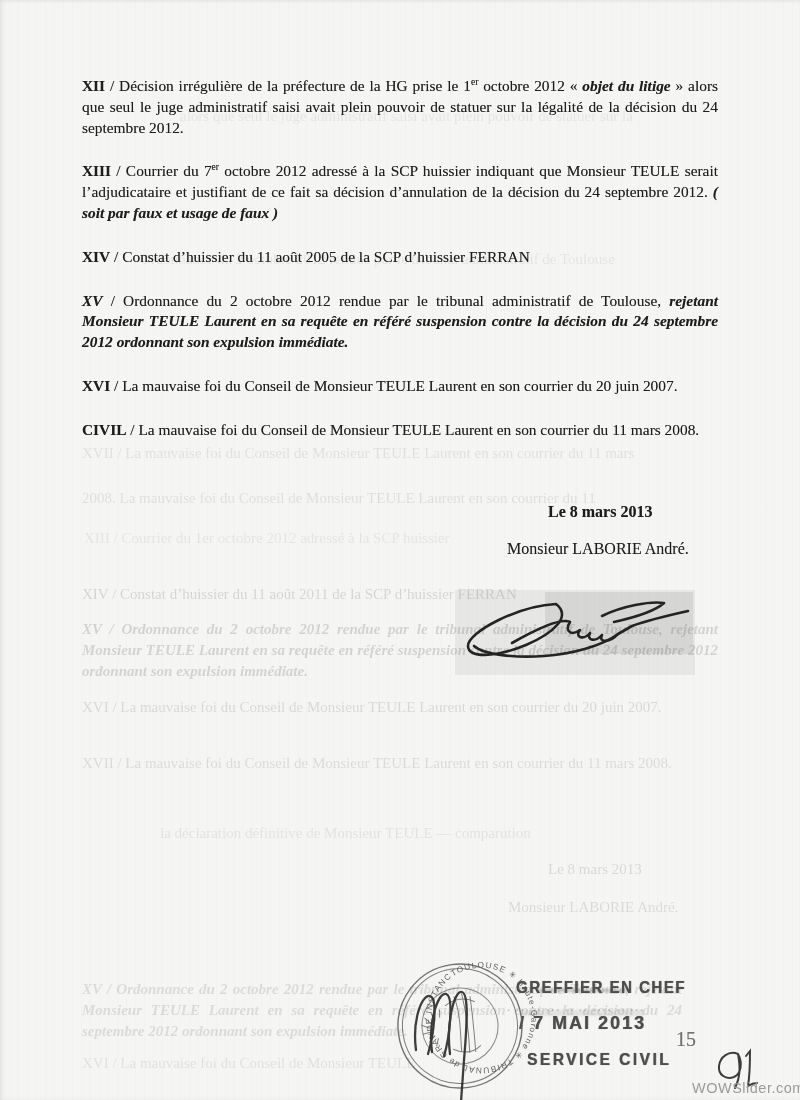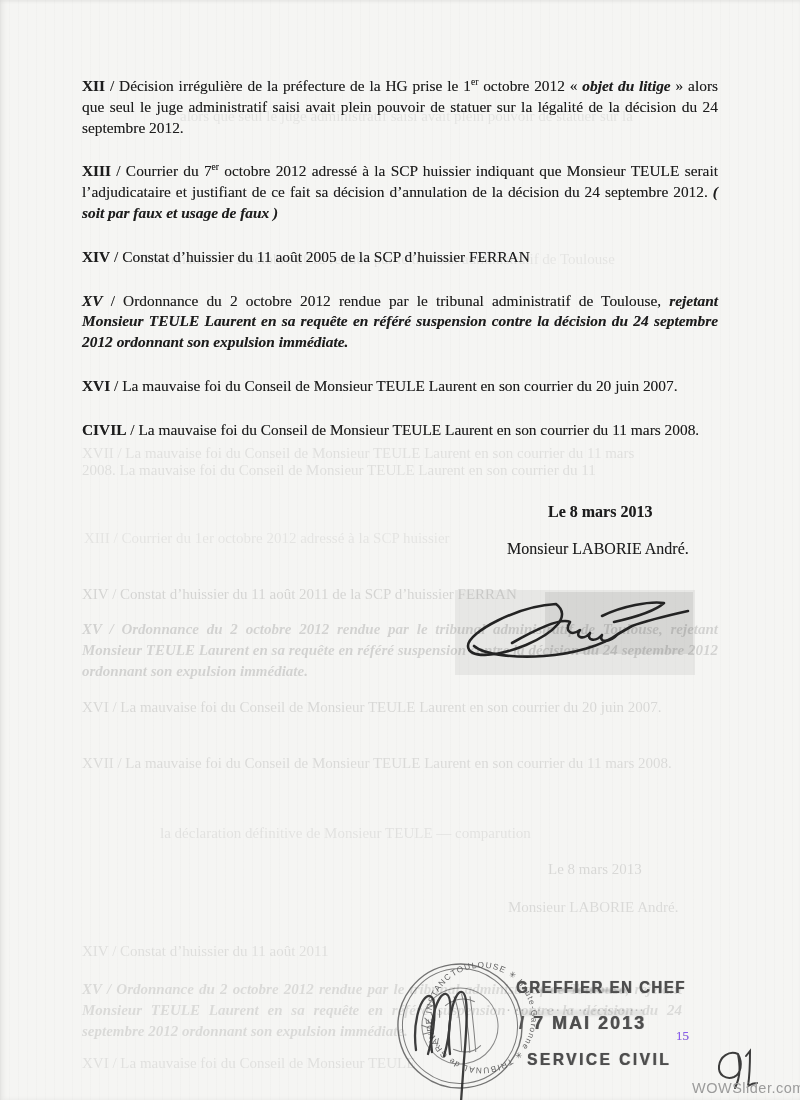--- a/index.html
+++ b/index.html
@@ -44,51 +44,50 @@
     color:#4d4d4d;z-index:4;transform:scaleY(1.06);
     text-shadow:0.6px 0 0 rgba(77,77,77,0.55), 0 0 0.8px rgba(77,77,77,0.5);
   }
   .stamp-greffier{left:516px;top:979px;font-size:15px;letter-spacing:1.5px;}
   .stamp-date{left:519px;top:1013px;font-size:18px;letter-spacing:2px;}
   .stamp-service{left:527px;top:1051px;font-size:15.5px;letter-spacing:2.5px;}
   .smear{position:absolute;z-index:4;filter:blur(1.2px);}
   .smear-1{left:538px;top:989px;width:90px;height:3px;background:rgba(80,80,80,0.30);}
   .smear-2{left:520px;top:1010px;width:124px;height:6px;background:rgba(100,100,100,0.12);}
   .page-number{
-    position:absolute;left:676px;top:1028px;font-size:13px;color:#8b5cf6;z-index:3;
+    position:absolute;left:676px;top:1028px;font-size:20px;color:#737373;z-index:3;
     text-shadow:0 0 0.4px rgba(20,20,20,0.4);
   }
   .hand-svg{position:absolute;left:705px;top:1040px;z-index:5;}
   .watermark{
     position:absolute;left:692px;top:1080px;z-index:6;
     font-family:"Liberation Sans", sans-serif;font-size:14.5px;color:#9b9b9b;letter-spacing:0.5px;
   }
 </style>
 </head>
 <body>
 
 <div class="page">
 
   <div class="shade" style="left:455px;top:590px;width:240px;height:85px;background:rgba(0,0,0,0.055);"></div>
   <div class="shade" style="left:545px;top:592px;width:148px;height:62px;background:rgba(0,0,0,0.07);"></div>
 
   <div class="ghost-layer">
       <div class="ghost" style="left: 180px; top: 106px; width: 470px; opacity: 0.08;">alors que seul le juge administratif saisi avait plein pouvoir de statuer sur la</div>
       <div class="ghost" style="left: 140px; top: 249px; width: 510px; opacity: 0.08;">Ordonnance du 2 octobre 2012 rendue par le tribunal administratif de Toulouse</div>
       <div class="ghost" style="left: 82px; top: 443px; width: 636px; opacity: 0.1;">XVII / La mauvaise foi du Conseil de Monsieur TEULE Laurent en son courrier du 11 mars</div>
-      <div class="ghost" style="left: 82px; top: 460px; width: 636px; opacity: 0.11;">2008. La mauvaise foi du Conseil de Monsieur TEULE Laurent en son courrier du 11</div>
+      <div class="ghost" style="left: 82px; top: 488px; width: 636px; opacity: 0.11;">2008. La mauvaise foi du Conseil de Monsieur TEULE Laurent en son courrier du 11</div>
       <div class="ghost" style="left: 84px; top: 528px; width: 400px; opacity: 0.08;">XIII / Courrier du 1er octobre 2012 adressé à la SCP huissier</div>
       <div class="ghost" style="left: 82px; top: 584px; width: 570px; opacity: 0.16;">XIV / Constat d’huissier du 11 août 2011 de la SCP d’huissier FERRAN</div>
       <div class="ghost" style="left: 82px; top: 619px; width: 636px; opacity: 0.17; font-style: italic; font-weight: 600;">XV / Ordonnance du 2 octobre 2012 rendue par le tribunal administratif de Toulouse, rejetant Monsieur TEULE Laurent en sa requête en référé suspension contre la décision du 24 septembre 2012 ordonnant son expulsion immédiate.</div>
       <div class="ghost" style="left: 82px; top: 697px; width: 636px; opacity: 0.14;">XVI / La mauvaise foi du Conseil de Monsieur TEULE Laurent en son courrier du 20 juin 2007.</div>
       <div class="ghost" style="left: 82px; top: 753px; width: 636px; opacity: 0.13;">XVII / La mauvaise foi du Conseil de Monsieur TEULE Laurent en son courrier du 11 mars 2008.</div>
       <div class="ghost" style="left: 160px; top: 823px; width: 480px; opacity: 0.09;">la déclaration définitive de Monsieur TEULE — comparution</div>
       <div class="ghost" style="left: 548px; top: 859px; width: 220px; opacity: 0.14;">Le 8 mars 2013</div>
       <div class="ghost" style="left: 508px; top: 897px; width: 250px; opacity: 0.13;">Monsieur LABORIE André.</div>
-      <div class="ghost" style="left: 82px; top: 941px; width: 330px; opacity: 0.11;">XIV / Constat d’huissier du 11 août 2011</div>
       <div class="ghost" style="left: 82px; top: 979px; width: 600px; opacity: 0.13; font-style: italic; font-weight: 600;">XV / Ordonnance du 2 octobre 2012 rendue par le tribunal administratif de Toulouse, rejetant Monsieur TEULE Laurent en sa requête en référé suspension contre la décision du 24 septembre 2012 ordonnant son expulsion immédiate.</div>
       <div class="ghost" style="left: 82px; top: 1053px; width: 430px; opacity: 0.1;">XVI / La mauvaise foi du Conseil de Monsieur TEULE</div>
       <div class="ghost" style="left: 506px; top: 1000px; width: 215px; opacity: 0.25;">· ·· ‥· ··· ·· ·· ···· ·· ···</div>
     </div>
 
   <div class="text-column">
       <p class="para"><span style="font-weight: bold;">XII</span><span> / Décision irrégulière de la préfecture de la HG prise le 1</span><sup>er</sup><span> octobre 2012 «  </span><span style="font-weight: bold; font-style: italic;">objet du litige</span><span> » alors que seul le juge administratif saisi avait plein pouvoir de statuer sur la légalité de la décision du 24 septembre 2012.</span></p>
       <p class="para"><span style="font-weight: bold;">XIII</span><span> / Courrier du 7</span><sup>er</sup><span> octobre 2012 adressé à la SCP huissier indiquant que Monsieur TEULE serait l’adjudicataire et justifiant de ce fait sa décision d’annulation de la décision du 24 septembre 2012. </span><span style="font-weight: bold; font-style: italic;">( soit par faux et usage de faux )</span></p>
       <p class="para"><span style="font-weight: bold; margin-top: 26px;">XIV</span><span> / Constat d’huissier du 11 août 2005 de la SCP d’huissier FERRAN</span></p>
       <p class="para"><span style="font-weight: bold; font-style: italic;">XV</span><span> / Ordonnance du 2 octobre 2012 rendue par le tribunal administratif de Toulouse, </span><span style="font-weight: bold; font-style: italic;">rejetant Monsieur TEULE Laurent en sa requête en référé suspension contre la décision du 24 septembre 2012 ordonnant son expulsion immédiate.</span></p>

